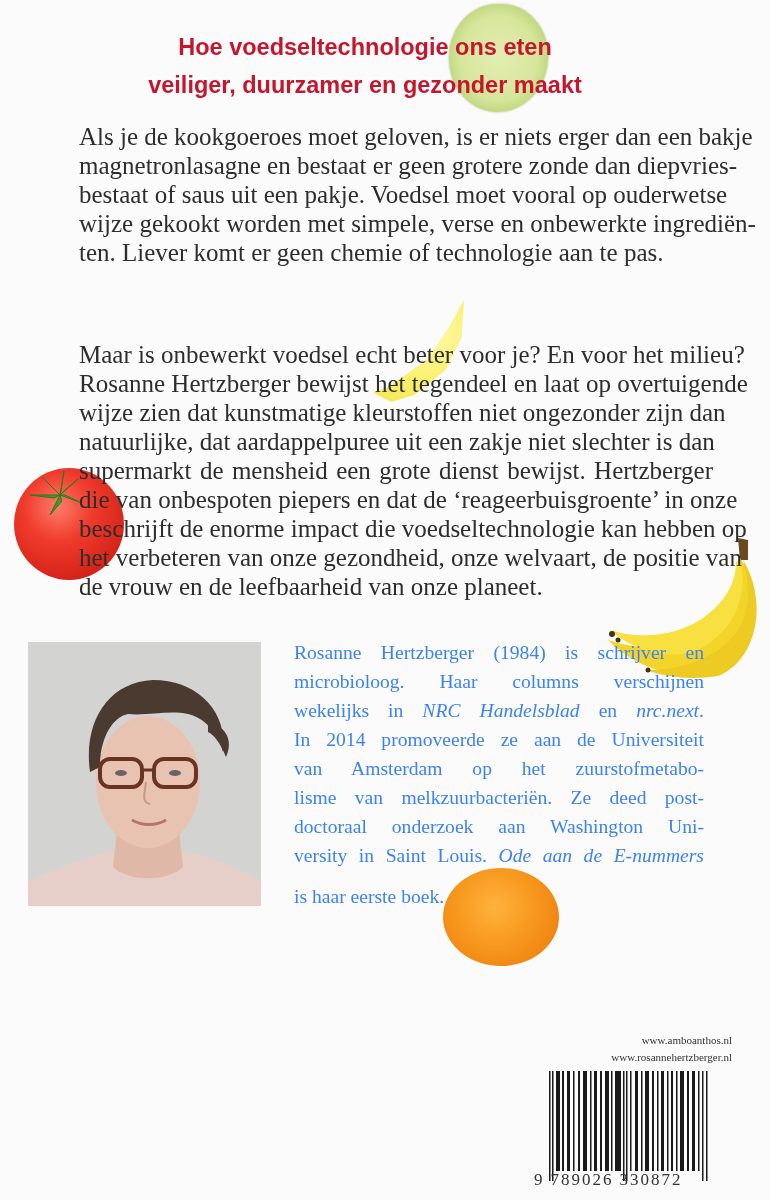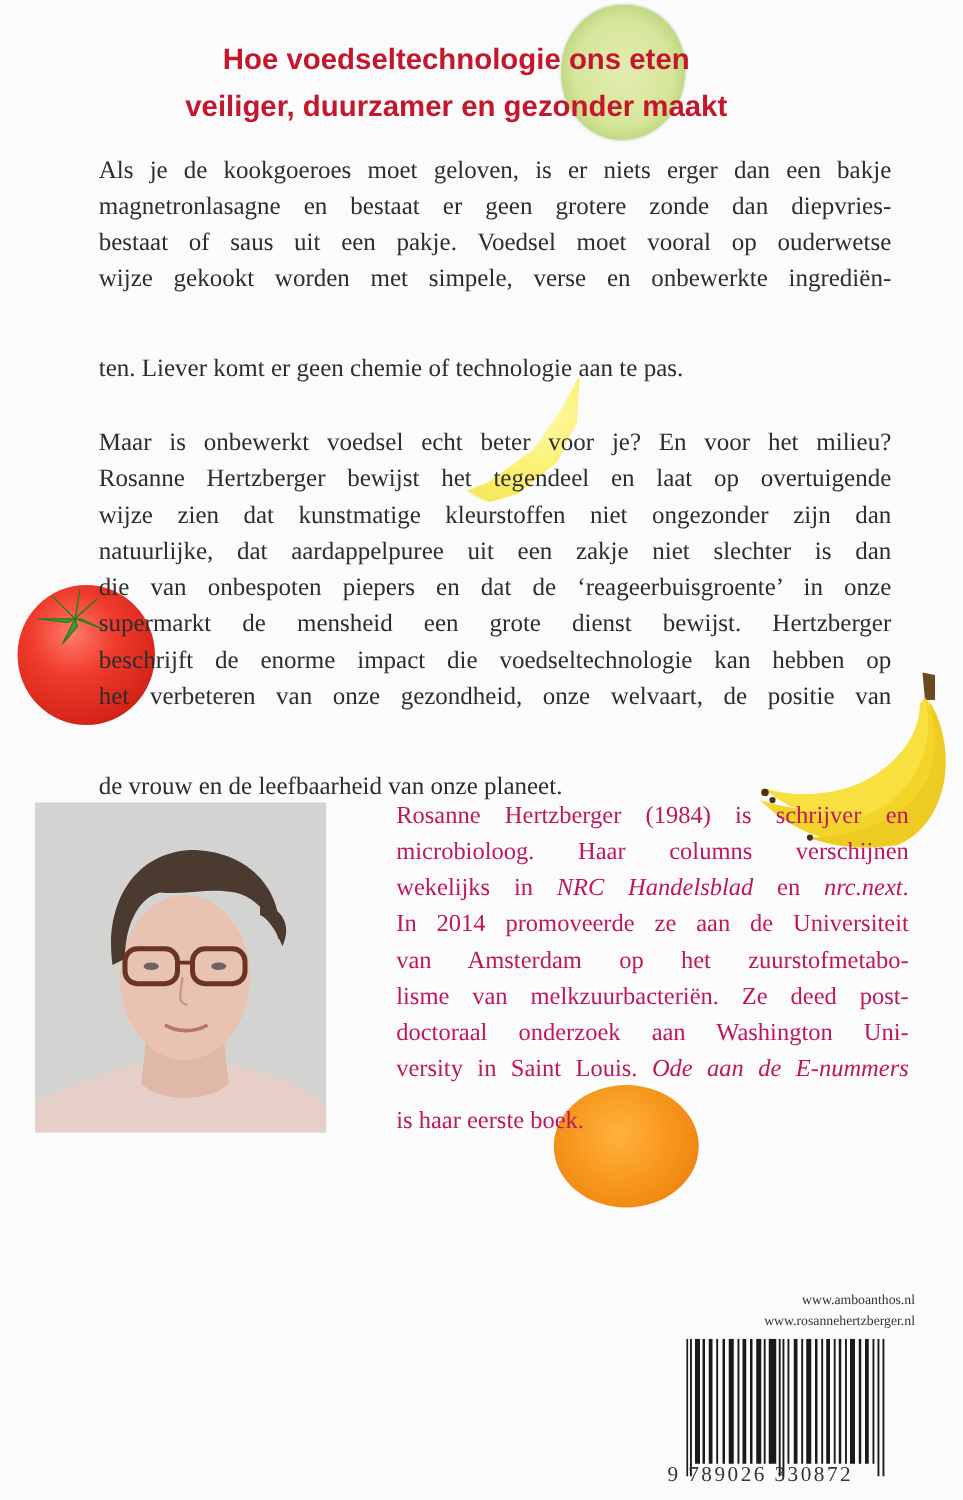--- a/index.html
+++ b/index.html
@@ -45,33 +45,33 @@
     text-align: center;
     font-family: "Liberation Sans", "DejaVu Sans", sans-serif;
     font-weight: bold; font-size: 23.5px; line-height: 38px;
     color: #c4172d;
     padding-left: 52px; box-sizing: border-box;
   }
 
   
   .para {
     left: 79px; width: 634px;
-    font-size: 20px; line-height: 29px;
+    font-size: 25px; line-height: 29px;
     text-align: justify;
     color: #2d2d2d;
   }
   .para .line { display: block; white-space: nowrap; text-align-last: justify; text-align: justify; }
-  .para .line.last { text-align-last: left; margin-top: 43px; }
+  .para .line.last { text-align-last: left; }
   .p1 { top: 122px; }
   .p2 { top: 340px; }
 
   .bio {
-    left: 317px; top: 638px; width: 410px;
+    left: 294px; top: 638px; width: 410px;
     font-size: 19.6px; line-height: 29px;
-    color: #be185d;
+    color: #3b82f6;
   }
   .bio .line { display: block; white-space: nowrap; text-align: justify; text-align-last: justify; }
   .bio .line.last { text-align-last: left; margin-top: 12px; }
   .bio em { font-style: italic; margin-top: 16px; }
 
   
   .portrait {
     left: 28px; top: 642px; width: 233px; height: 264px;
     background: #d2d3d1; overflow: hidden;
   }
@@ -129,22 +129,22 @@
   <span class="line">bestaat of saus uit een pakje. Voedsel moet vooral op ouderwetse</span>
   <span class="line">wijze gekookt worden met simpele, verse en onbewerkte ingrediën-</span>
   <span class="line last">ten. Liever komt er geen chemie of technologie aan te pas.</span>
 </div>
 
 <div class="abs para p2">
   <span class="line">Maar is onbewerkt voedsel echt beter voor je? En voor het milieu?</span>
   <span class="line">Rosanne Hertzberger bewijst het tegendeel en laat op overtuigende</span>
   <span class="line">wijze zien dat kunstmatige kleurstoffen niet ongezonder zijn dan</span>
   <span class="line">natuurlijke, dat aardappelpuree uit een zakje niet slechter is dan</span>
+  <span class="line">supermarkt de mensheid een grote dienst bewijst. Hertzberger</span>
   <span class="line">die van onbespoten piepers en dat de ‘reageerbuisgroente’ in onze</span>
-  <span class="line">supermarkt de mensheid een grote dienst bewijst. Hertzberger</span>
   <span class="line">beschrijft de enorme impact die voedseltechnologie kan hebben op</span>
   <span class="line">het verbeteren van onze gezondheid, onze welvaart, de positie van</span>
   <span class="line last">de vrouw en de leefbaarheid van onze planeet.</span>
 </div>
 
 <div class="abs portrait">
   <svg width="233" height="264" viewBox="0 0 233 264">
     <rect width="233" height="264" fill="#d3d4d2"></rect>
 
     <path d="M0 264 L0 240 C30 225 60 215 80 210 L160 210 C180 215 210 225 233 240 L233 264 Z" fill="#e6cfc8"></path>

